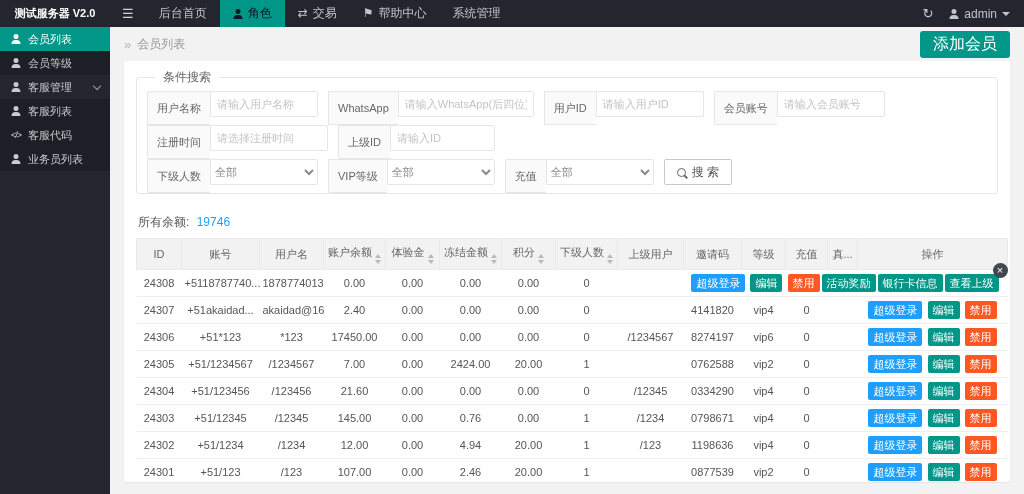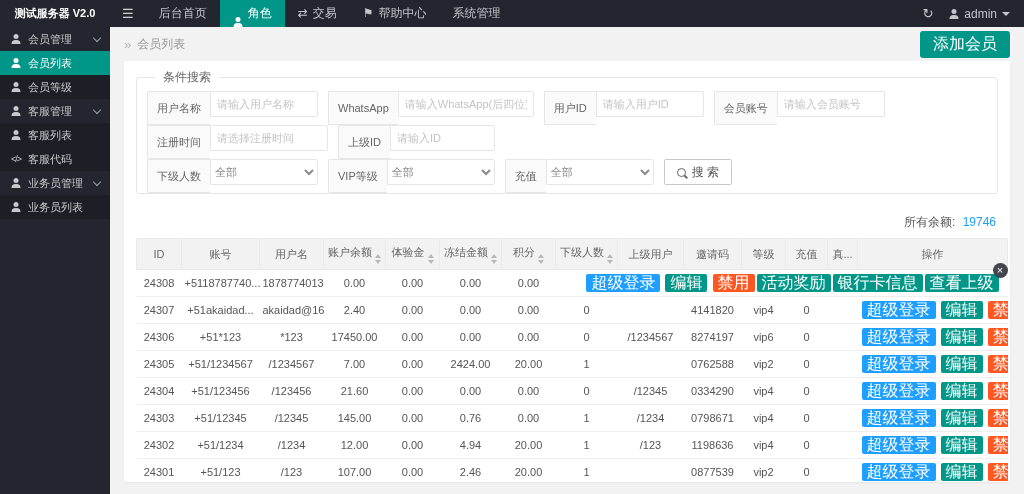--- a/index.html
+++ b/index.html
@@ -4,21 +4,21 @@
 <style>
   html,body{margin:0;padding:0;background:#e8e8e8;}
   body{font-family:"Liberation Sans","DejaVu Sans",sans-serif;font-size:12px;color:#333;}
   .app{position:relative;width:1024px;height:494px;overflow:hidden;background:#f2f2f2;}
 
   
   .navbar{position:absolute;top:0;left:0;right:0;height:27px;background:#23262E;display:flex;align-items:center;z-index:20;}
   .logo{width:110px;text-align:center;color:#fff;font-weight:bold;font-size:11px;flex:0 0 110px;}
   .hamburger{color:#cfd0d1;padding:0 12px;font-size:13px;cursor:pointer;}
   .nav-item{height:27px;line-height:27px;padding:0 13px;color:#c2c5c9;font-size:12px;cursor:pointer;display:flex;align-items:center;gap:5px;}
-  .nav-item.active{background:#009688;color:#ffffff;align-items:flex-end;}
+  .nav-item.active{background:#009688;color:#0f172a;}
   .nav-right{margin-left:auto;display:flex;align-items:center;gap:16px;padding-right:14px;color:#c2c5c9;}
   .refresh{font-size:13px;cursor:pointer;}
   .usermenu{display:flex;align-items:center;gap:5px;cursor:pointer;}
   .caret-dn{width:0;height:0;border-left:4px solid transparent;border-right:4px solid transparent;border-top:4px solid #c2c5c9;}
 
   
   .icon-person{position:relative;width:10px;height:10px;display:inline-block;flex:0 0 10px;}
   .icon-person::before{content:"";position:absolute;top:0;left:50%;transform:translateX(-50%);width:5px;height:5px;border-radius:50%;background:currentColor;}
   .icon-person::after{content:"";position:absolute;bottom:0;left:50%;transform:translateX(-50%);width:9px;height:4px;border-radius:4px 4px 0 0;background:currentColor;}
 
@@ -47,32 +47,32 @@
   .finput{border:1px solid #e6e6e6;width:108px;padding:0 6px;font-size:11px;color:#333;border-radius:0 2px 2px 0;outline:none;box-sizing:border-box;font-family:inherit;}
   .finput::placeholder{color:#c4c4c4;}
   .finput.w-lg{width:136px;}
   .finput.w-md{width:118px;}
   .finput.w-sm{width:105px;}
   .fselect{border:1px solid #e6e6e6;width:108px;font-size:11px;color:#8a8a8a;background:#fff;border-radius:0 2px 2px 0;outline:none;font-family:inherit;}
   .btn-search{display:flex;align-items:center;gap:6px;border:1px solid #c9c9c9;background:#fff;height:26px;padding:0 12px;border-radius:2px;color:#555;font-size:12px;cursor:pointer;font-family:inherit;}
   .icon-search{width:7px;height:7px;border:1.5px solid #666;border-radius:50%;position:relative;display:inline-block;}
   .icon-search::after{content:"";position:absolute;width:4px;height:1.5px;background:#666;transform:rotate(45deg);right:-3px;bottom:-2px;}
 
-  .balance-line{margin:2px 2px 7px;color:#555;font-size:12px;text-align:right;}
+  .balance-line{margin:2px 2px 7px;color:#555;font-size:12px;}
   .balance-val{color:#1E9FFF;margin-left:4px;}
 
   
   table.grid{width:100%;border-collapse:collapse;table-layout:fixed;font-size:11px;color:#555;}
   .grid th{background:#f2f2f2;border:1px solid #e9e9e9;font-weight:normal;color:#666;height:30px;padding:0 3px;white-space:nowrap;overflow:hidden;}
   .grid td{border-bottom:1px solid #eee;height:26px;padding:0 3px;text-align:center;white-space:nowrap;overflow:hidden;color:#555;}
   .sorts{display:inline-flex;flex-direction:column;margin-left:3px;vertical-align:-2px;}
   .s-up{width:0;height:0;border-left:3.5px solid transparent;border-right:3.5px solid transparent;border-bottom:4px solid #b8b8b8;margin-bottom:2px;}
   .s-dn{width:0;height:0;border-left:3.5px solid transparent;border-right:3.5px solid transparent;border-top:4px solid #b8b8b8;}
 
-  .abtn{display:inline-block;height:18px;line-height:18px;padding:0 5px;border-radius:2px;color:#fff;font-size:16px;margin:0 1px;cursor:pointer;border:none;white-space:nowrap;font-family:inherit;}
+  .abtn{display:inline-block;height:18px;line-height:18px;padding:0 5px;border-radius:2px;color:#fff;font-size:11px;margin:0 1px;cursor:pointer;border:none;white-space:nowrap;font-family:inherit;}
   .abtn.blue{background:#1E9FFF;}
   .abtn.green{background:#009688;}
   .abtn.red{background:#FF5722;}
 
   .ops-cell{text-align:center;}
   .ops-wrap{display:inline-flex;align-items:center;}
   .more-ops{display:none;}
   .close-badge{display:none;}
   tr.expanded .ops-cell{position:relative;overflow:visible;}
   tr.expanded .ops-wrap{position:absolute;right:6px;top:50%;transform:translateY(-50%);background:#fff;padding:3px 2px;z-index:6;}
@@ -111,50 +111,40 @@
       <span class="refresh">↻</span>
       <span class="usermenu">
         <span class="icon-person"></span>
         <span>admin</span>
         <span class="caret-dn"></span>
       </span>
     </div>
   </header>
 
   <aside class="sidebar">
-    <div class="side-item">
-      <span class="icon-person"></span>
-      <span>会员管理</span>
-      <span class="chev"></span>
-    </div>
     <div class="side-item sub active">
       <span class="icon-person"></span>
       <span>会员列表</span>
     </div>
     <div class="side-item sub">
       <span class="icon-person"></span>
       <span>会员等级</span>
     </div>
     <div class="side-item">
       <span class="icon-person"></span>
       <span>客服管理</span>
       <span class="chev"></span>
     </div>
     <div class="side-item sub">
       <span class="icon-person"></span>
       <span>客服列表</span>
     </div>
     <div class="side-item sub">
       <span class="icon-code">&lt;/&gt;</span>
       <span>客服代码</span>
-    </div>
-    <div class="side-item">
-      <span class="icon-person"></span>
-      <span>业务员管理</span>
-      <span class="chev"></span>
     </div>
     <div class="side-item sub">
       <span class="icon-person"></span>
       <span>业务员列表</span>
     </div>
   </aside>
 
   <main class="main">
     <div class="topbar">
       <span class="crumb-ic">»</span>

